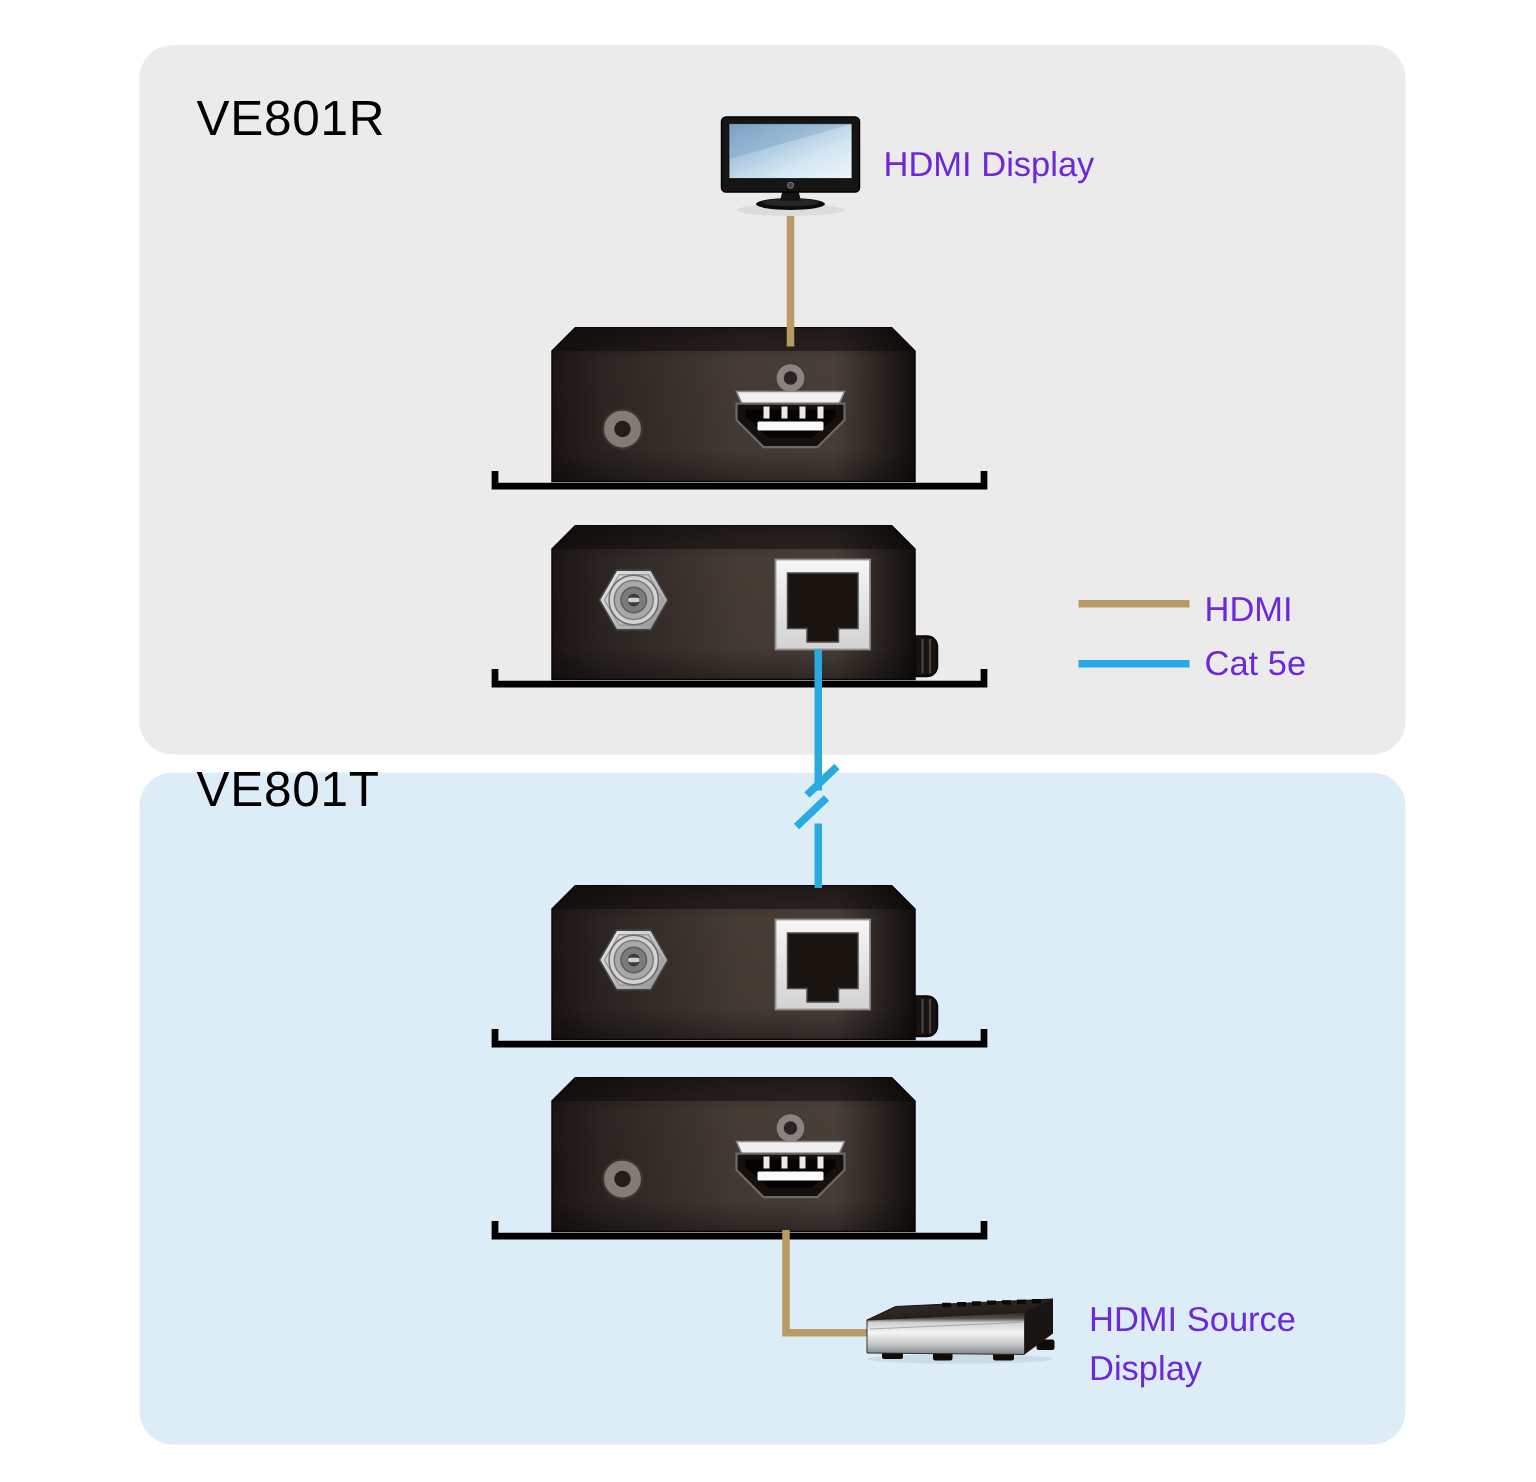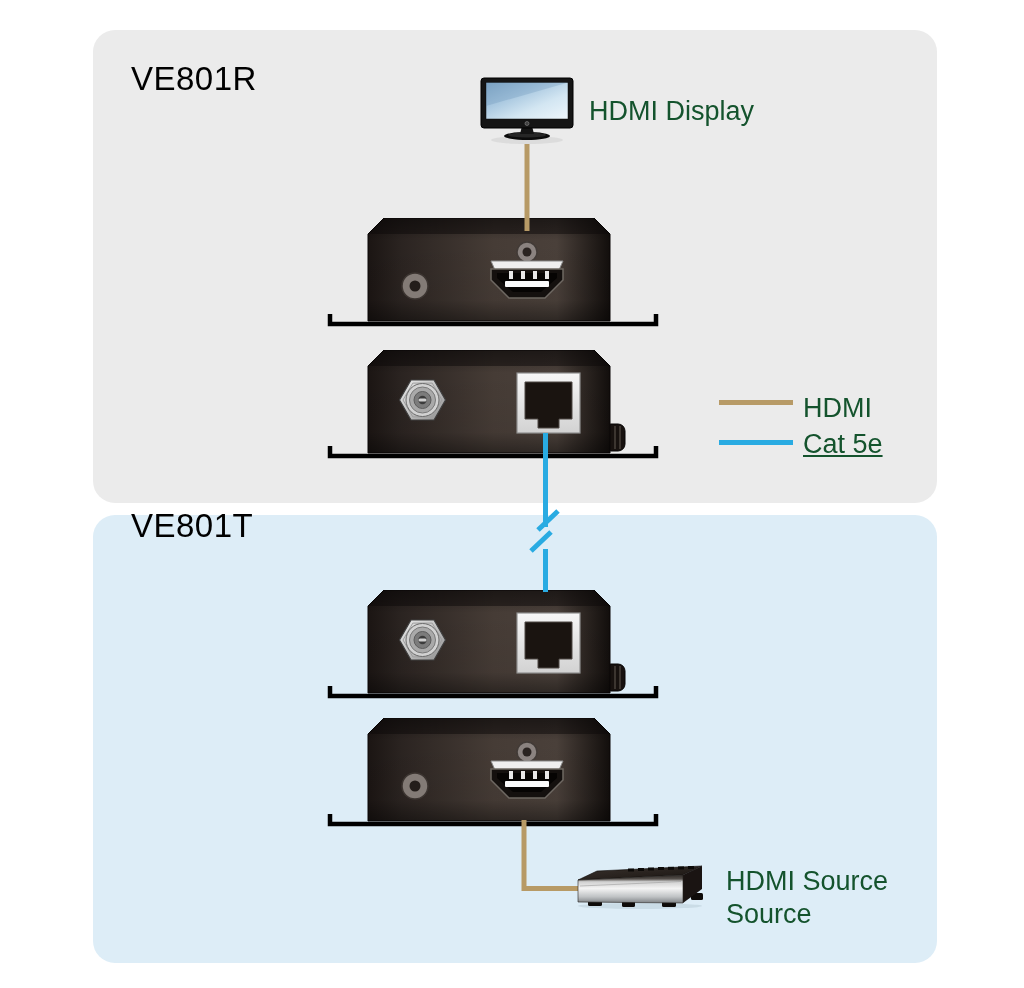--- a/index.html
+++ b/index.html
@@ -6,24 +6,24 @@
   .canvas {
     position:relative; width:1024px; height:988px; background:#ffffff;
     font-family:"Liberation Sans","DejaVu Sans",sans-serif; overflow:hidden;
   }
   .panel { position:absolute; border-radius:22px; z-index:0; }
   .panel-receiver    { left:93px; top:30px;  width:844px; height:473px; background:var(--receiver-bg,#ebebeb); }
   .panel-transmitter { left:93px; top:515px; width:844px; height:448px; background:var(--transmitter-bg,#ddedf7); }
   .title { position:absolute; z-index:3; font-size:33px; font-weight:normal; color:#000; line-height:1; letter-spacing:0.5px; }
   .t-receiver    { left:131px; top:62px; }
   .t-transmitter { left:131px; top:509px; }
-  .label { position:absolute; z-index:3; font-size:27px; color:#14532d; line-height:1; }
+  .label { position:absolute; z-index:3; font-size:23px; color:#6d28d9; line-height:1; }
   .l-display { left:589px; top:98px; }
   .l-legend-hdmi  { left:803px; top:395px; }
-  .l-legend-cat5e { left:803px; top:431px;text-decoration:underline; }
+  .l-legend-cat5e { left:803px; top:431px; }
   .l-source1 { left:726px; top:868px;text-align:center; }
   .l-source2 { left:726px; top:901px; }
   .swatch { position:absolute; z-index:3; width:74px; height:5px; }
   .sw-hdmi  { left:719px; top:400px; background:var(--hdmi-cable,#b79a66); }
   .sw-cat5e { left:719px; top:440px; background:var(--cat5e-cable,#29abe2); }
   .device { position:absolute; left:327px; width:332px; height:112px; z-index:1; }
   .d1 { top:218px; } .d2 { top:350px; } .d3 { top:590px; } .d4 { top:718px; }
   .lines { position:absolute; left:0; top:0; z-index:2; pointer-events:none; }
   .monitor { position:absolute; left:479px; top:76px; width:96px; height:70px; z-index:3; }
   .source  { position:absolute; left:570px; top:855px; width:145px; height:55px; z-index:3; }
@@ -213,15 +213,15 @@
       <rect x="68" y="13" width="6" height="3"></rect>
       <rect x="78" y="12.5" width="6" height="3"></rect>
       <rect x="88" y="12" width="6" height="3"></rect>
       <rect x="98" y="11.8" width="6" height="3"></rect>
       <rect x="108" y="11.4" width="6" height="3"></rect>
       <rect x="118" y="11" width="6" height="3"></rect>
     </g>
     <path d="M10,31 L111,26.5" stroke="#9a9a9a" stroke-width="0.7" opacity="0.8"></path>
   </svg>
   <div class="label l-source1">HDMI Source</div>
-  <div class="label l-source2">Source</div>
+  <div class="label l-source2">Display</div>
 
 </div>
 
 </body></html>

